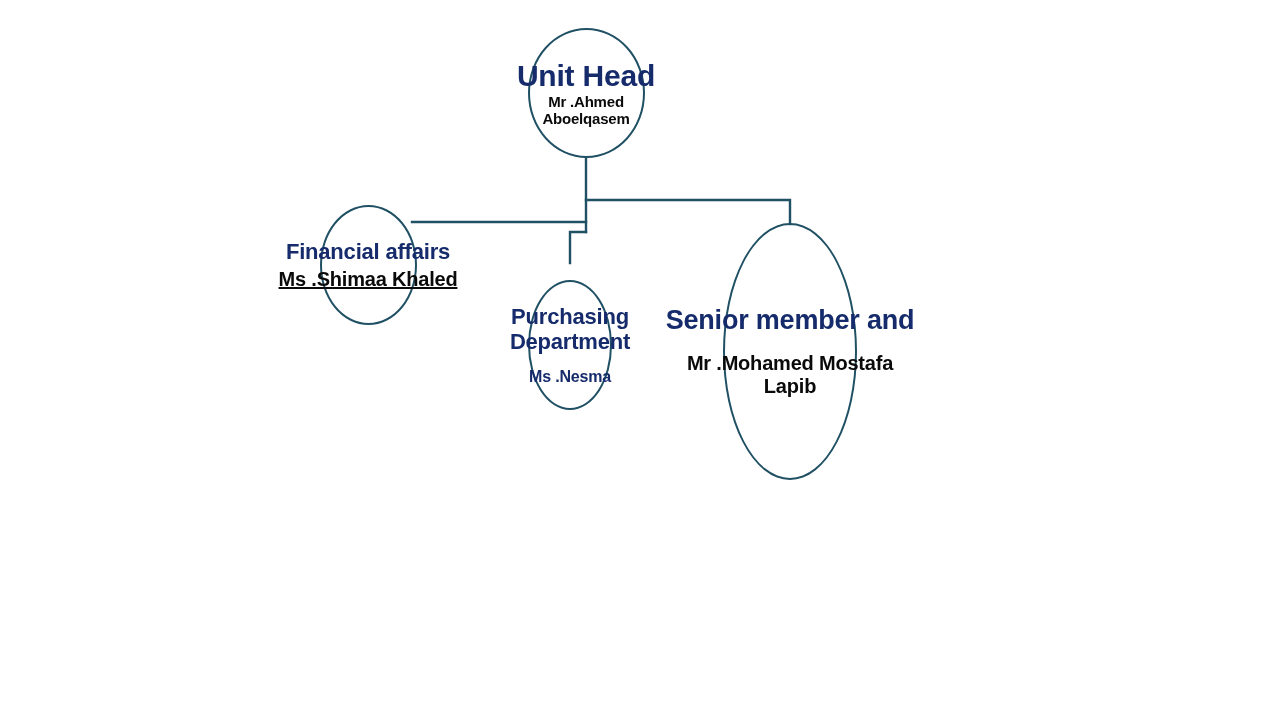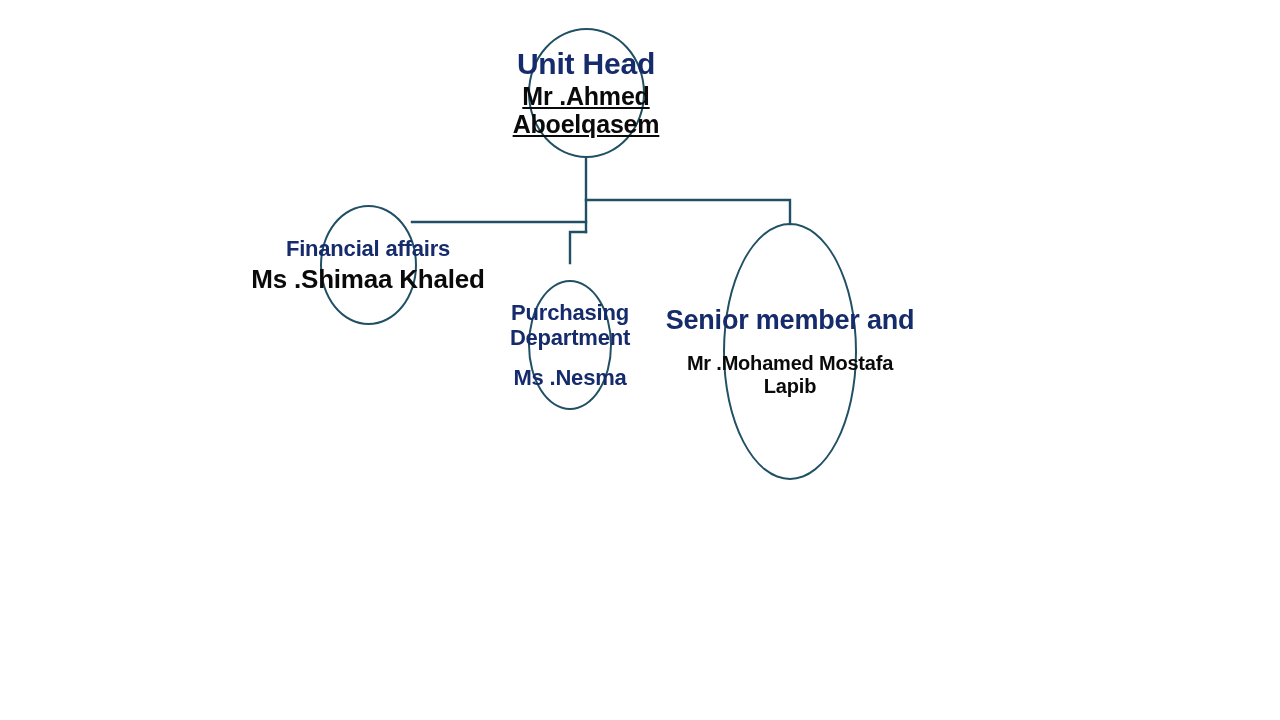--- a/index.html
+++ b/index.html
@@ -56,29 +56,29 @@
     font-weight: bold;
     color: #0A0A0A;
     letter-spacing: -0.2px;
   }
   .node-name.accent {
     color: #152B6B;
   }
 
   
   #node-root .node-title { font-size: 30px; }
-  #node-root .node-name  { font-size: 25px; margin-top: 0; text-decoration: underline; }
+  #node-root .node-name  { font-size: 15px; margin-top: 0; }
 
   
   #node-financial .node-title { font-size: 22px; }
-  #node-financial .node-name  { font-size: 26px; margin-top: 4px; }
+  #node-financial .node-name  { font-size: 20px; margin-top: 4px; text-decoration: underline; }
 
   
   #node-purchasing .node-title { font-size: 22px; }
-  #node-purchasing .node-name  { font-size: 22px; margin-top: 14px; }
+  #node-purchasing .node-name  { font-size: 16px; margin-top: 14px; }
 
   
   #node-senior .node-title { font-size: 27px; }
   #node-senior .node-name  { font-size: 20px; margin-top: 16px; }
 </style>
 </head>
 <body>
 
 <div id="canvas">
 

